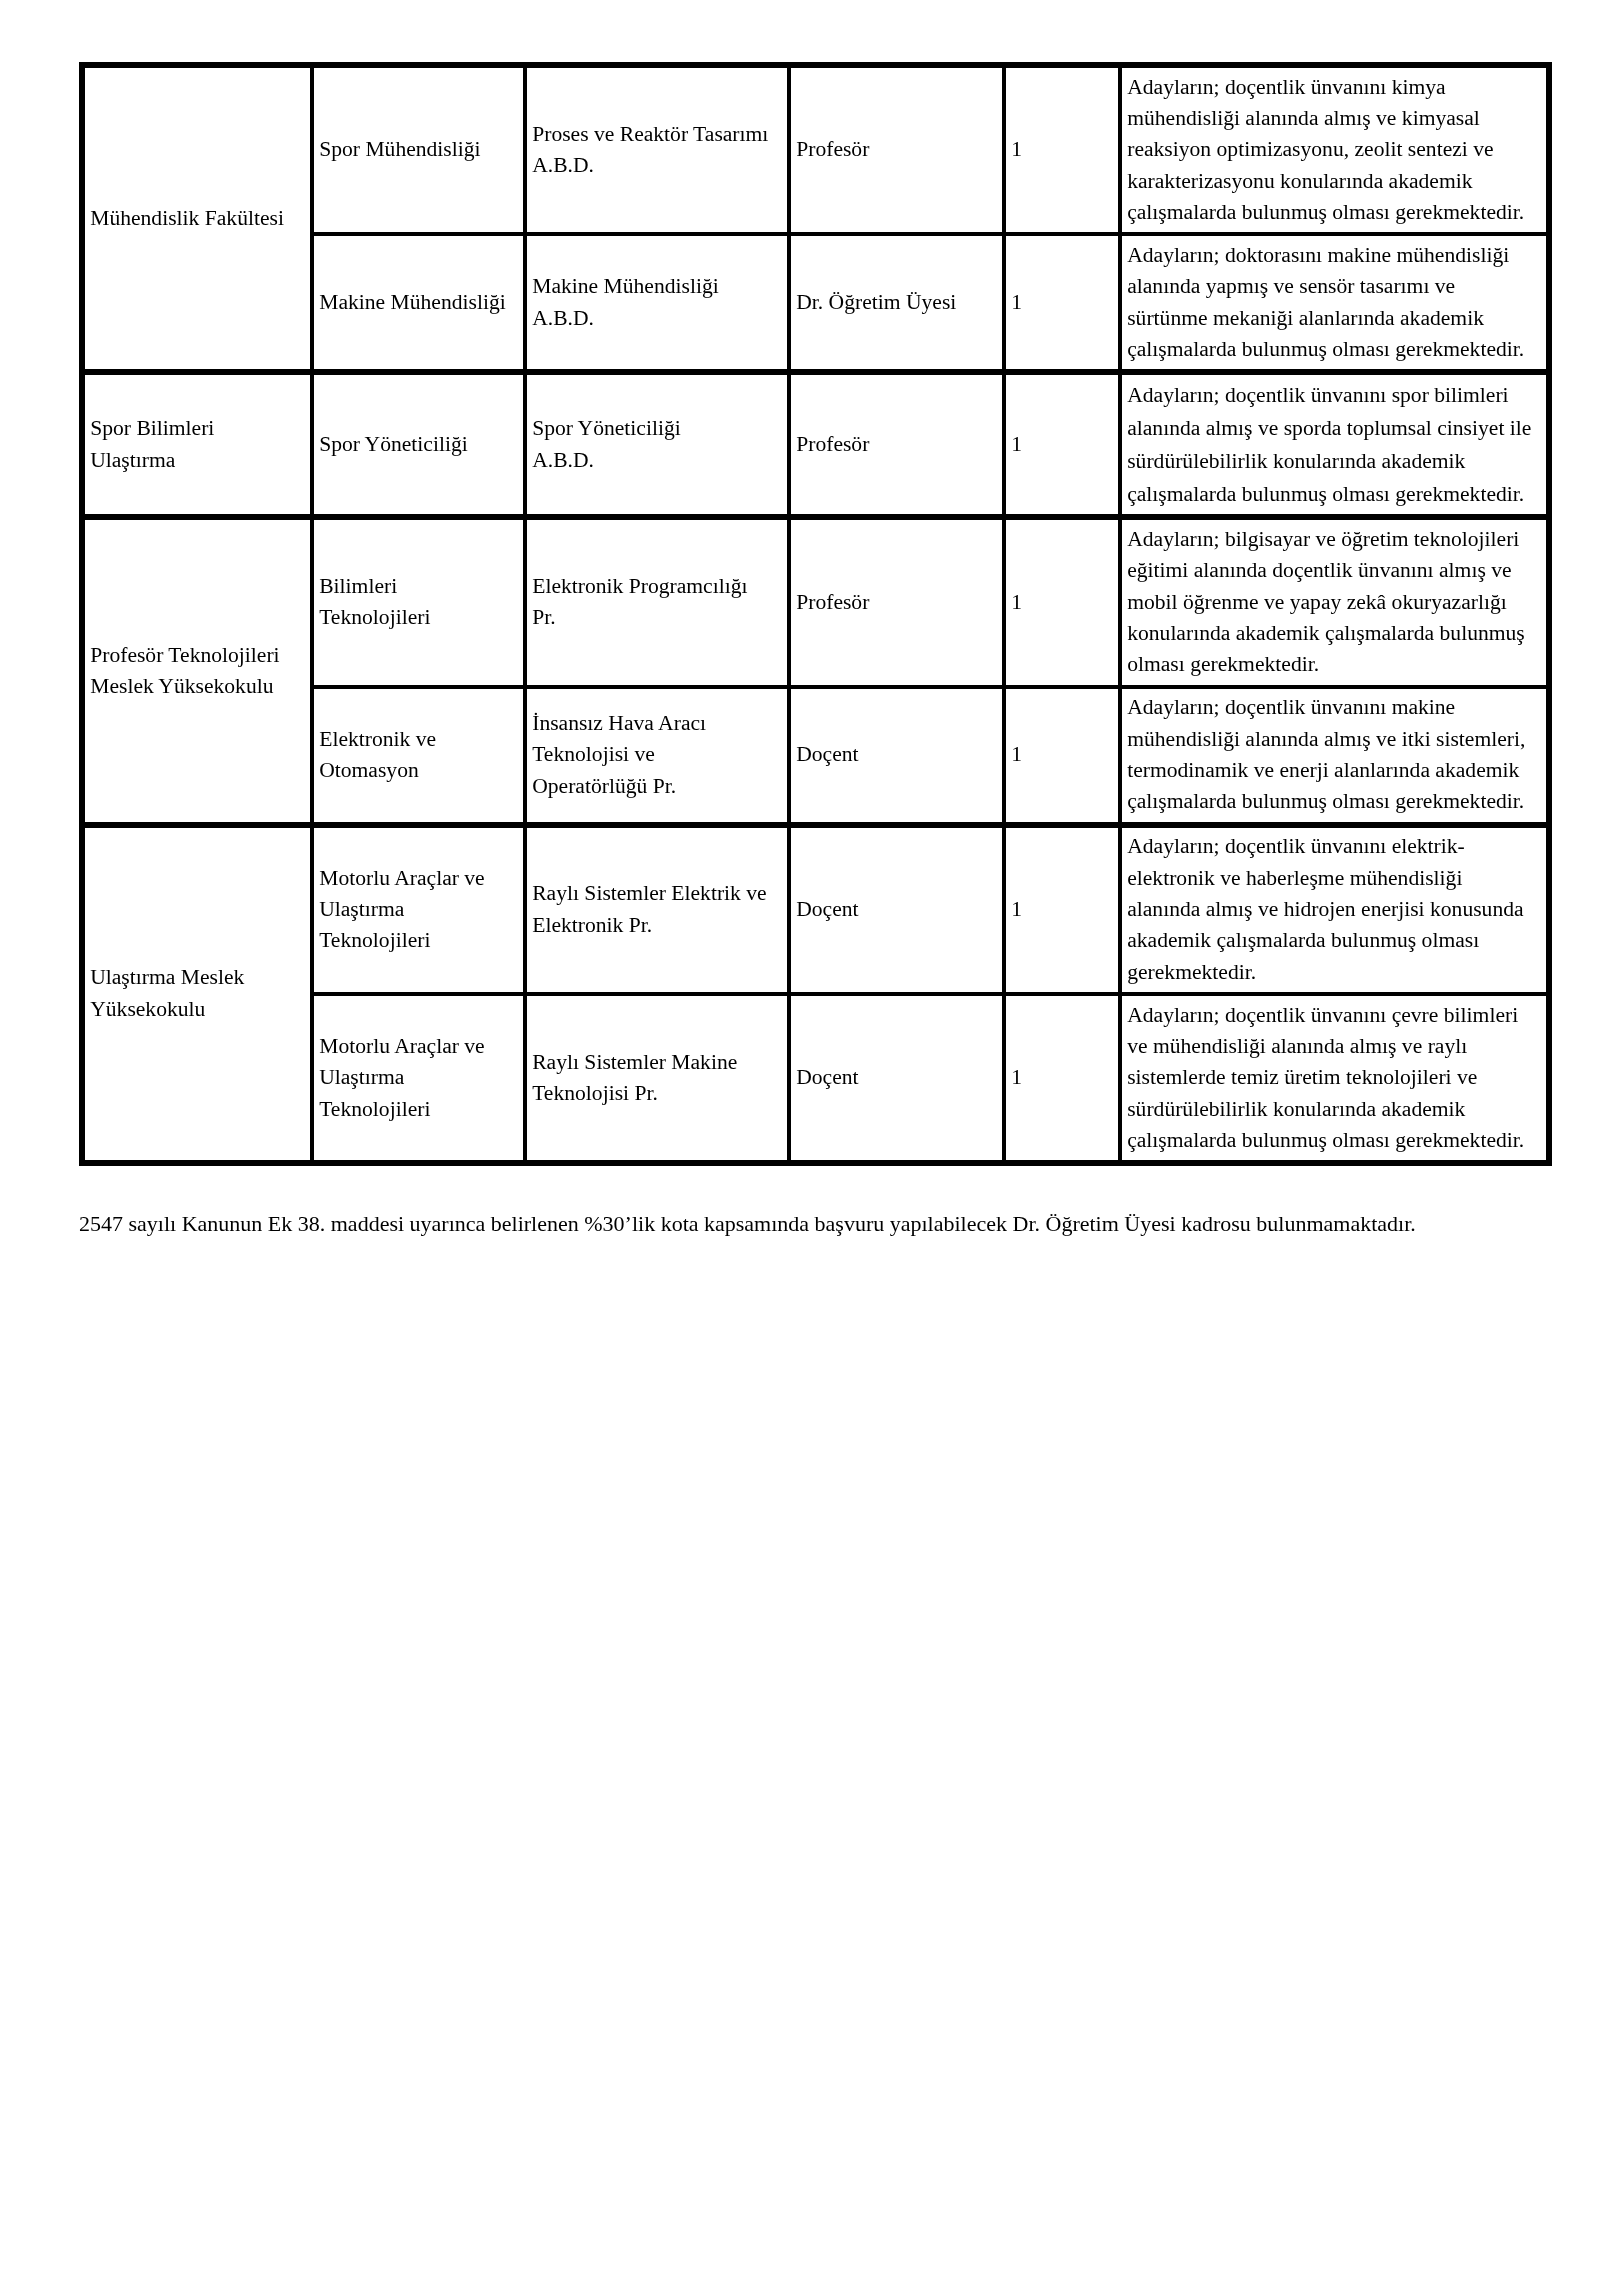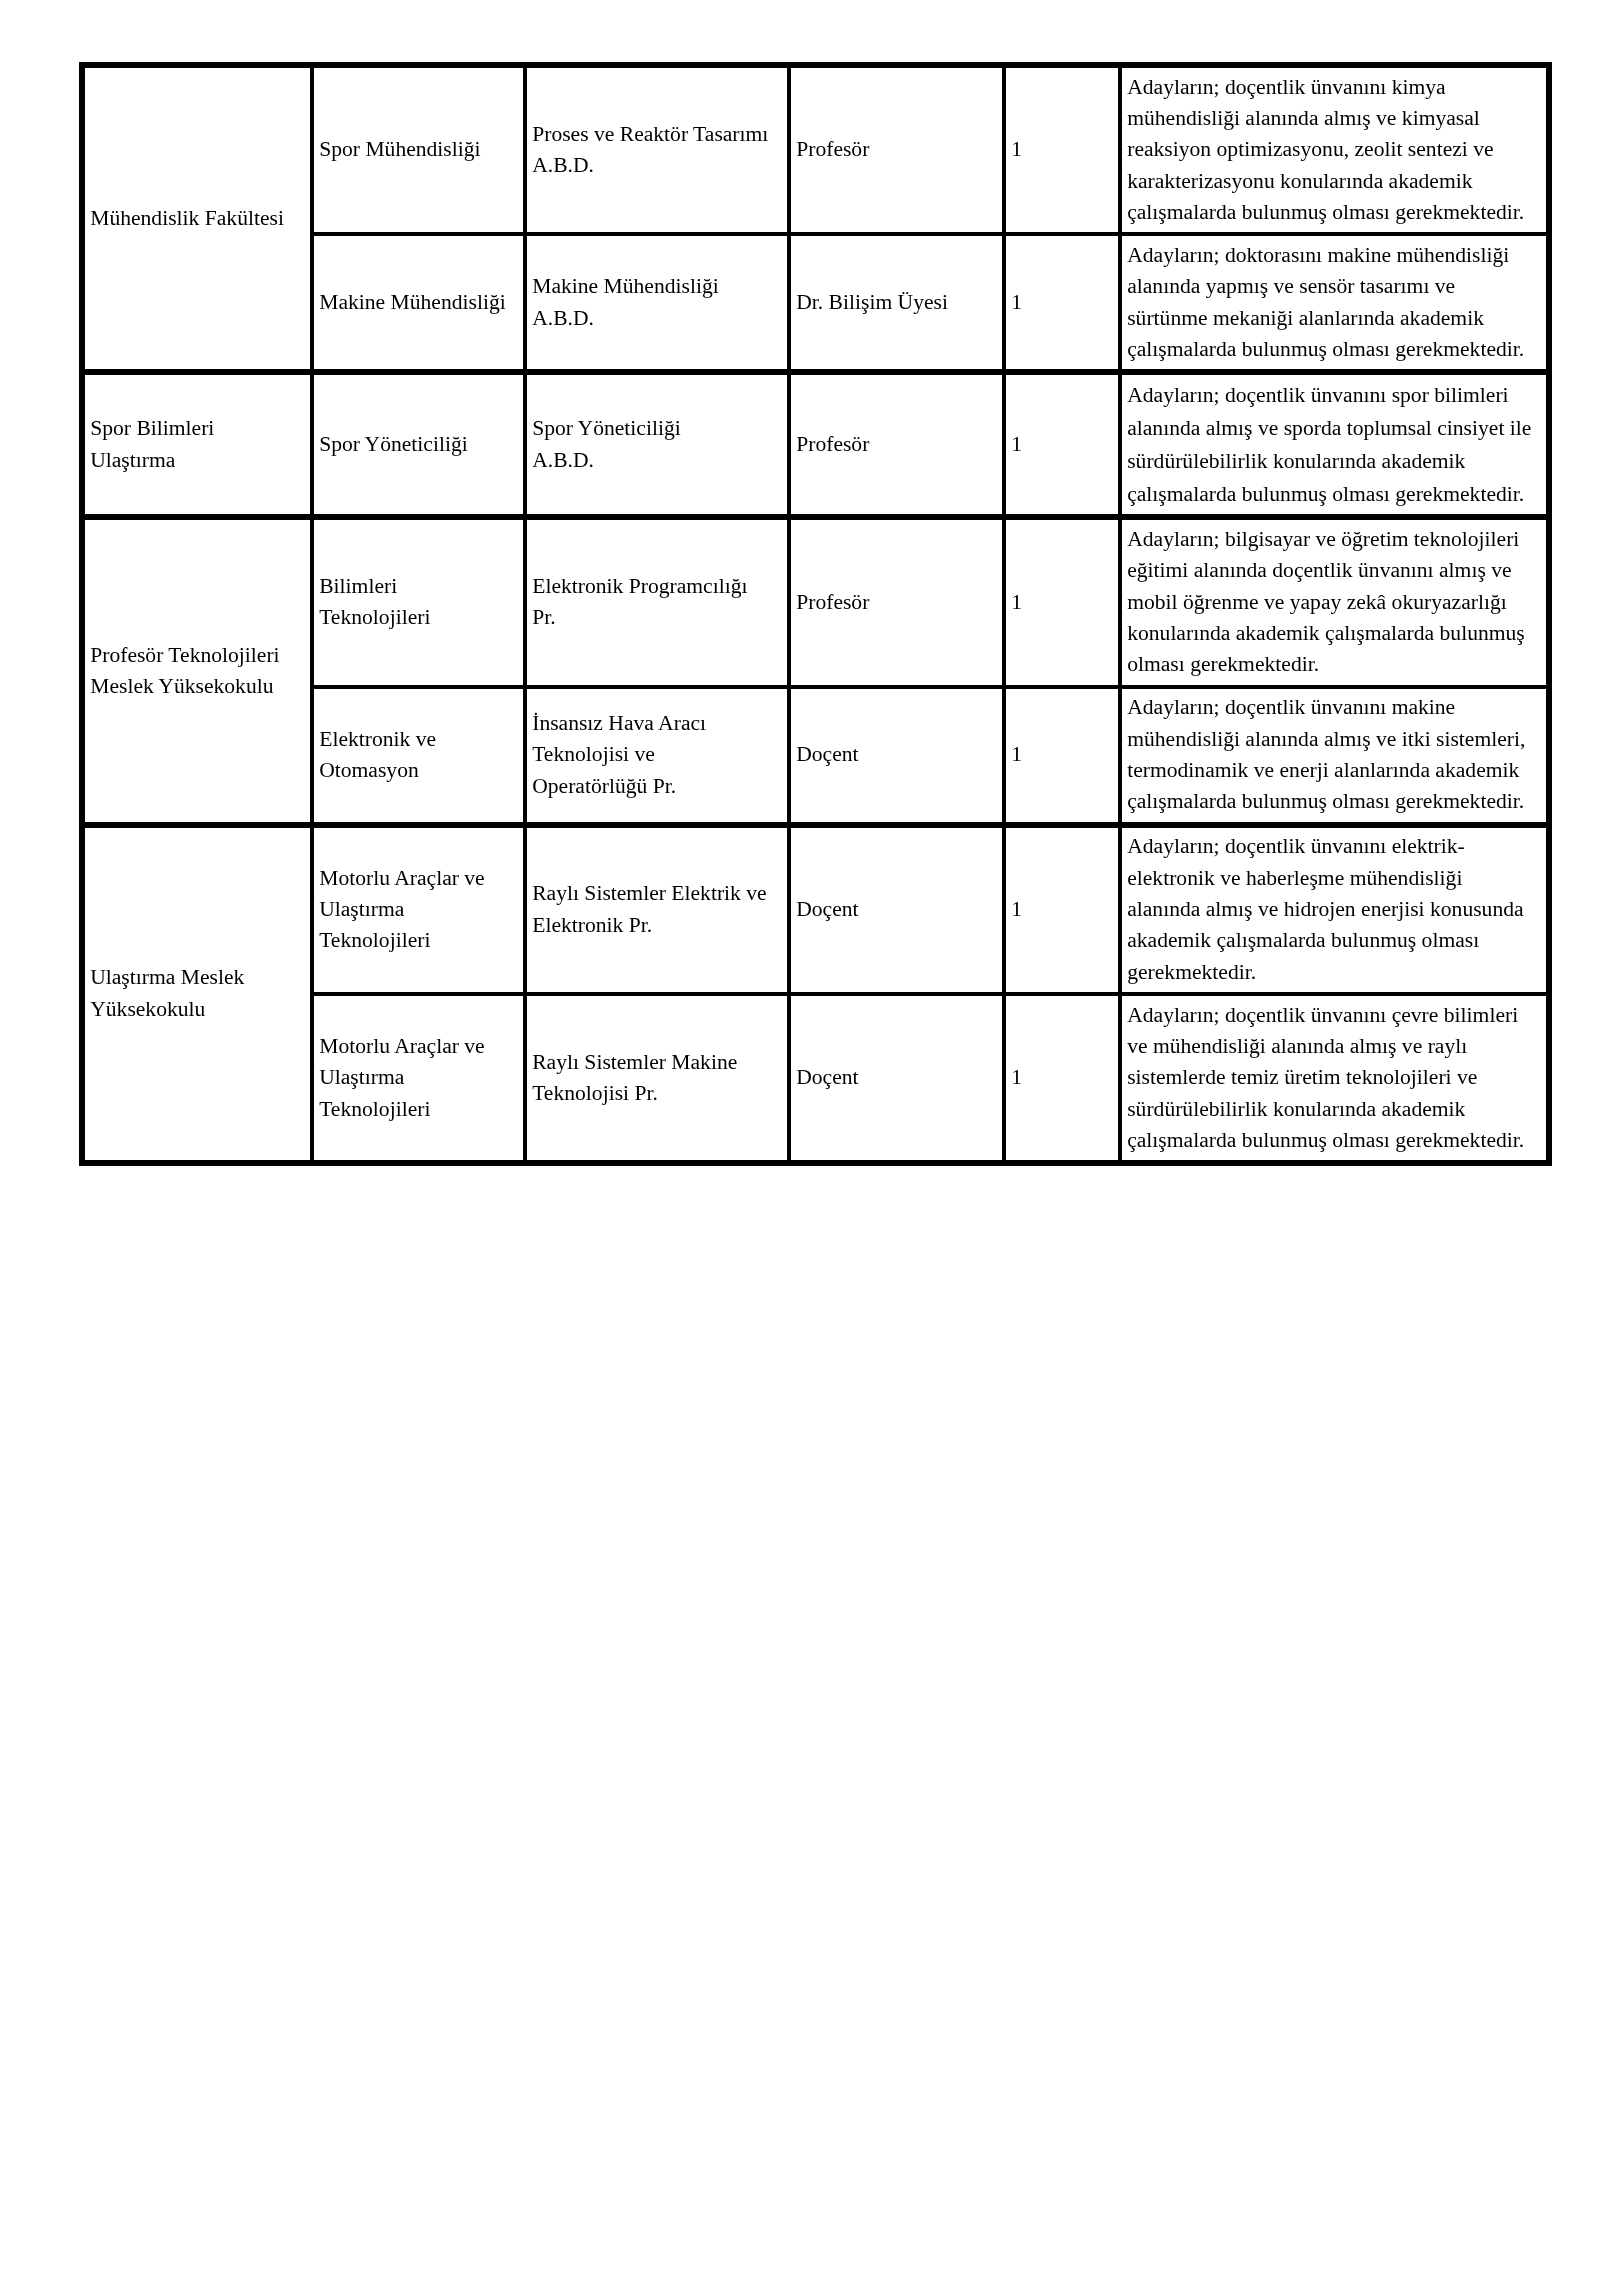--- a/index.html
+++ b/index.html
@@ -83,21 +83,21 @@
           <td class="multiline">Proses ve Reaktör Tasarımı
 A.B.D.</td>
           <td>Profesör</td>
           <td>1</td>
           <td class="req">Adayların; doçentlik ünvanını kimya mühendisliği alanında almış ve kimyasal reaksiyon optimizasyonu, zeolit sentezi ve karakterizasyonu konularında akademik çalışmalarda bulunmuş olması gerekmektedir.</td>
         </tr>
         <tr class="r2">
           <td class="multiline">Makine Mühendisliği</td>
           <td class="multiline">Makine Mühendisliği
 A.B.D.</td>
-          <td>Dr. Bilişim Üyesi</td>
+          <td>Dr. Öğretim Üyesi</td>
           <td>1</td>
           <td class="req">Adayların; doktorasını makine mühendisliği alanında yapmış ve sensör tasarımı ve sürtünme mekaniği alanlarında akademik çalışmalarda bulunmuş olması gerekmektedir.</td>
         </tr>
 
         <tr class="r3 group-start">
           <td class="multiline">Spor Bilimleri
 Ulaştırma</td>
           <td class="multiline">Spor Yöneticiliği</td>
           <td class="multiline">Spor Yöneticiliği
 A.B.D.</td>
@@ -146,16 +146,17 @@
 Teknolojileri</td>
           <td class="multiline">Raylı Sistemler Makine
 Teknolojisi Pr.</td>
           <td>Doçent</td>
           <td>1</td>
           <td class="req">Adayların; doçentlik ünvanını çevre bilimleri ve mühendisliği alanında almış ve raylı sistemlerde temiz üretim teknolojileri ve sürdürülebilirlik konularında akademik çalışmalarda bulunmuş olması gerekmektedir.</td>
         </tr>
       </tbody>
     </table>
 
+    <div class="footnote">2547 sayılı Kanunun Ek 38. maddesi uyarınca belirlenen %30’lik kota kapsamında başvuru yapılabilecek Dr. Öğretim Üyesi kadrosu bulunmamaktadır.</div>
 
   </div>
 </div>
 
 
 </body></html>

